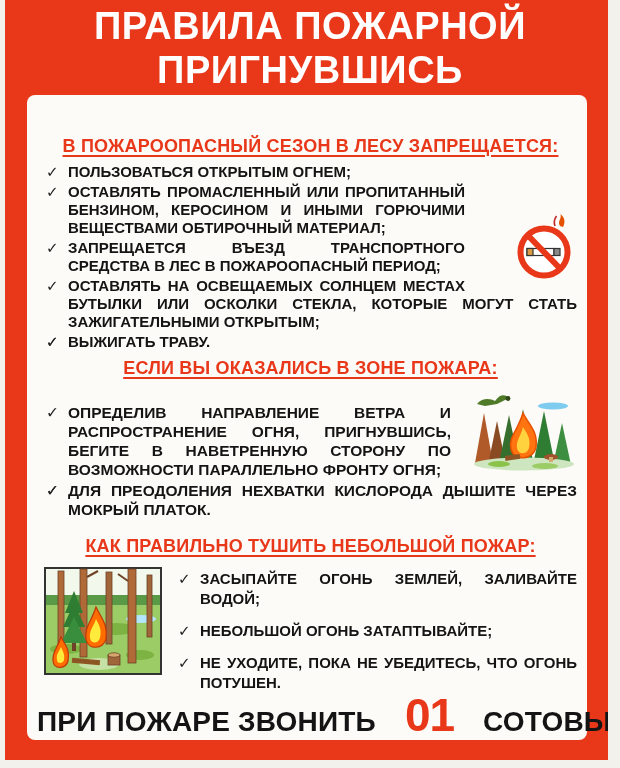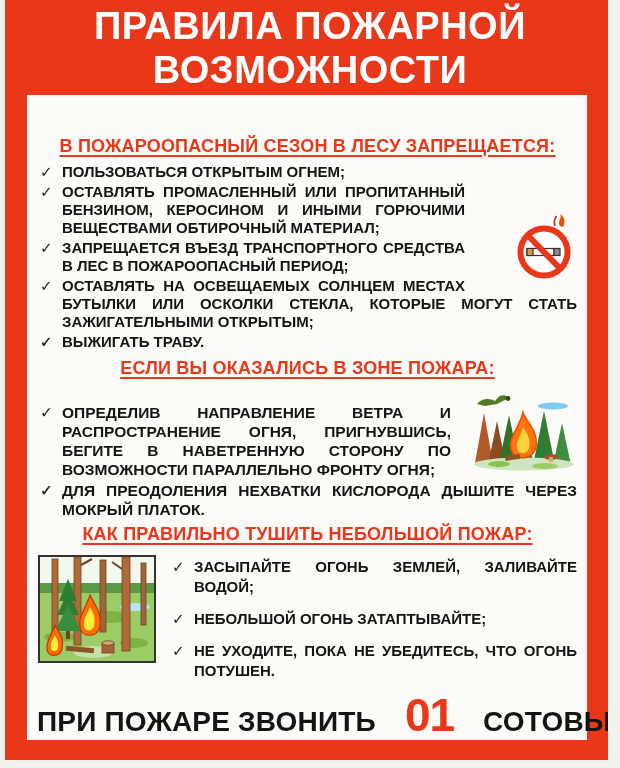--- a/index.html
+++ b/index.html
@@ -23,34 +23,35 @@
     text-align:center;color:#fff;font-weight:bold;
   }
   .title-line{
     font-size:38px;line-height:44px;letter-spacing:.5px;white-space:nowrap;
   }
   .title-line:first-child{margin-top:4px;}
   .content{
     position:absolute;left:22px;top:95px;width:560px;height:645px;
     background:#fcfbf7;
     box-sizing:border-box;
-    padding:40px 10px 0 11px;
+    padding:40px 10px 0 17px;
+    border-radius:8px;
   }
   h2{
     margin:0;color:var(--red);
     font-size:18px;line-height:22px;font-weight:bold;
     text-align:center;
     text-decoration:underline;
     text-decoration-thickness:2px;
     text-underline-offset:3px;
     letter-spacing:.2px;
   }
   .sec2 h2{margin-top:6px;margin-bottom:24px;}
   .sec1 h2{margin-bottom:6px;}
-  .sec3 h2{margin-top:4px;margin-bottom:10px;text-align:center;}
+  .sec3 h2{margin-top:16px;margin-bottom:10px;text-align:center;}
   ul.rules{
     list-style:none;margin:0;padding:0;color:var(--black);font-weight:bold;
   }
   ul.rules li{
     position:relative;padding-left:24px;margin:0 0 2px 0;
     text-align:justify;
   }
   .sec1 ul.rules li{font-size:15px;line-height:18px;}
   .sec2 ul.rules li{font-size:15.5px;line-height:19px;}
   .sec3 ul.rules li{font-size:15px;line-height:20px;margin-bottom:12px;}
@@ -79,21 +80,21 @@
   svg{display:inline-block;vertical-align:top;}
 </style>
 </head>
 <body>
 
 <div class="poster">
   <div class="red-frame">
 
     <div class="header">
       <div class="title-line">ПРАВИЛА ПОЖАРНОЙ</div>
-      <div class="title-line">ВОЗМОЖНОСТИ</div>
+      <div class="title-line">ПРИГНУВШИСЬ</div>
     </div>
 
     <div class="content">
 
       <section class="sec1">
         <h2>В ПОЖАРООПАСНЫЙ СЕЗОН В ЛЕСУ ЗАПРЕЩАЕТСЯ:</h2>
         <div class="float-nosmoke">
           <svg width="64" height="66" viewBox="0 0 64 66" aria-hidden="true">
             <path d="M47,13 C44,8 49,6 47.5,1 C52,5 52.5,9 50,14 Z" fill="#e65100"></path>
             <path d="M42,13 q-2,-5 1.5,-10" stroke="#c62828" stroke-width="1.6" fill="none"></path>

